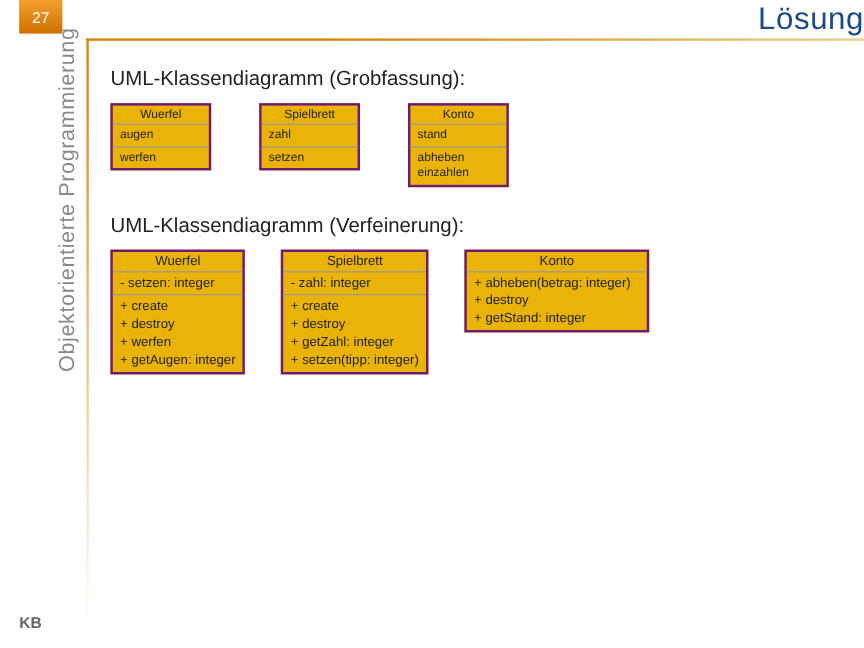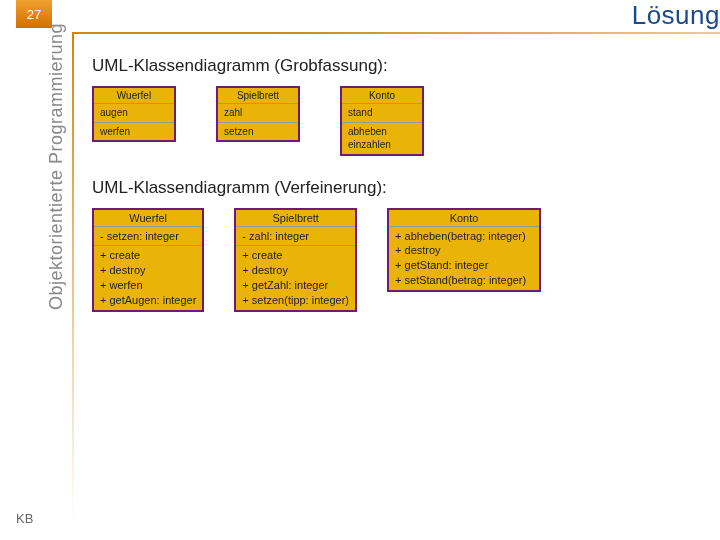--- a/index.html
+++ b/index.html
@@ -3,21 +3,21 @@
 <meta charset="utf-8">
 <style>
 html,body{margin:0;padding:0;width:720px;height:540px;font-family:Verdana,Arial,sans-serif;background:#fff;color:#333;overflow:hidden}
 .slide{position:relative;width:720px;height:540px}
 .hdr{position:absolute;top:0;left:0;right:0;height:40px}
 .pagebox{position:absolute;left:16px;top:0;width:36px;height:28px;background:#d9830a;background:linear-gradient(#f0a030,#d07000);color:#fff;font-size:13px;display:flex;align-items:center;justify-content:center}
 .title{position:absolute;left:0;right:0;top:0;text-align:right;font-size:26px;color:#1a4a8a;letter-spacing:.5px}
 .rule{position:absolute;left:72px;right:0;top:32px;height:2px;background:linear-gradient(to right,#d9830a,#d9830a 30%,#e6d090 100%)}
 .vline{position:absolute;left:72px;top:32px;bottom:20px;width:2px;background:linear-gradient(#d9830a,#fff)}
 .sidelabel{position:absolute;left:46px;top:310px;transform:rotate(-90deg);transform-origin:left top;font-size:18px;color:#888;white-space:nowrap;letter-spacing:.5px}
-.footer{position:absolute;left:16px;bottom:14px;font-size:13px;color:#666;font-weight:normal}
+.footer{position:absolute;left:16px;bottom:14px;font-size:13px;color:#666;font-weight:bold}
 .content{position:absolute;left:92px;right:20px;top:52px;bottom:40px}
 .subtitle{font-size:17px;color:#222;margin:4px 0 10px}
 .row{display:flex;gap:40px;margin-bottom:22px;align-items:flex-start}
 .row.wide{gap:30px}
 .uml{border:2px solid #701a75;background:#eab308;font-size:11px;color:#222;min-width:80px}
 .uml .cn{border-bottom:1px solid #999;text-align:center;padding:2px 6px}
 .uml .sec{border-bottom:1px solid #999;padding:2px 6px;min-height:12px}
 .uml .sec:last-child{border-bottom:none}
 .uml .sec div{white-space:nowrap;line-height:1.35}
 .uml.small{font-size:10px}
@@ -94,18 +94,17 @@
           <div>+ getZahl: integer</div>
           <div>+ setzen(tipp: integer)</div>
         </div>
       </div>
       <div class="uml big">
         <div class="cn">Konto</div>
         <div class="sec">
           <div>+ abheben(betrag: integer)</div>
           <div>+ destroy</div>
           <div>+ getStand: integer</div>
-          <div>+ setStand(betrag: integer)</div>
         </div>
       </div>
     </div>
   </div>
 </div>
 
 </body></html>

